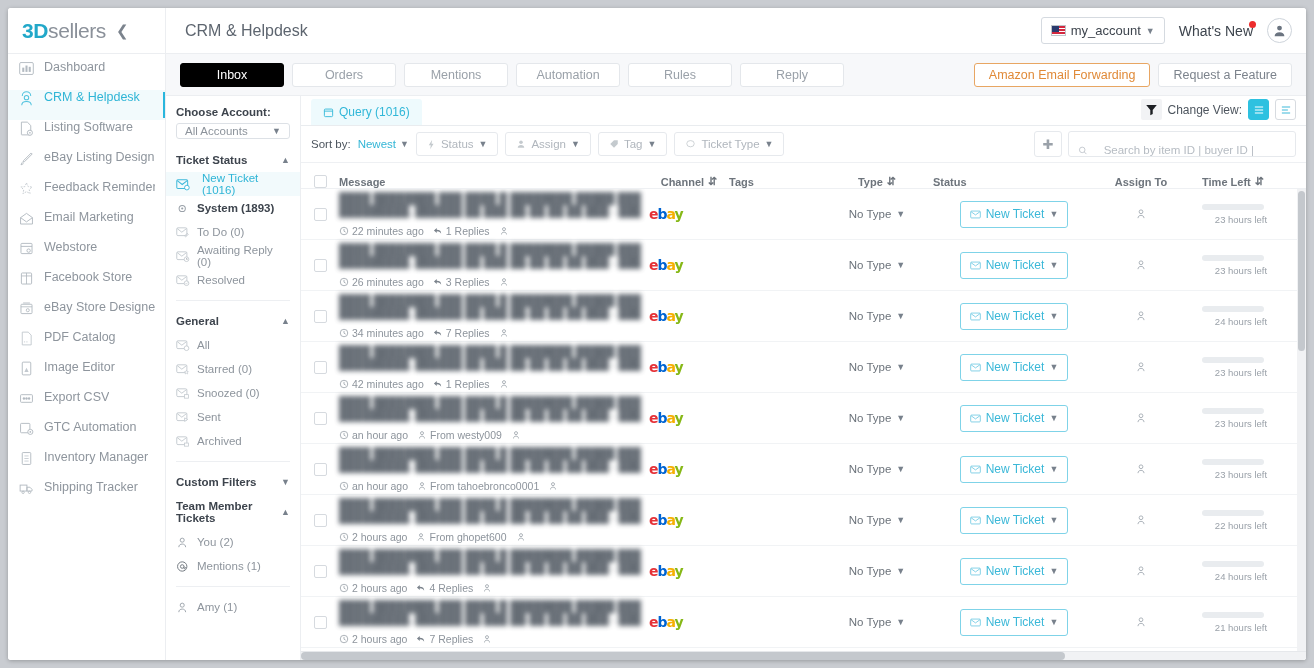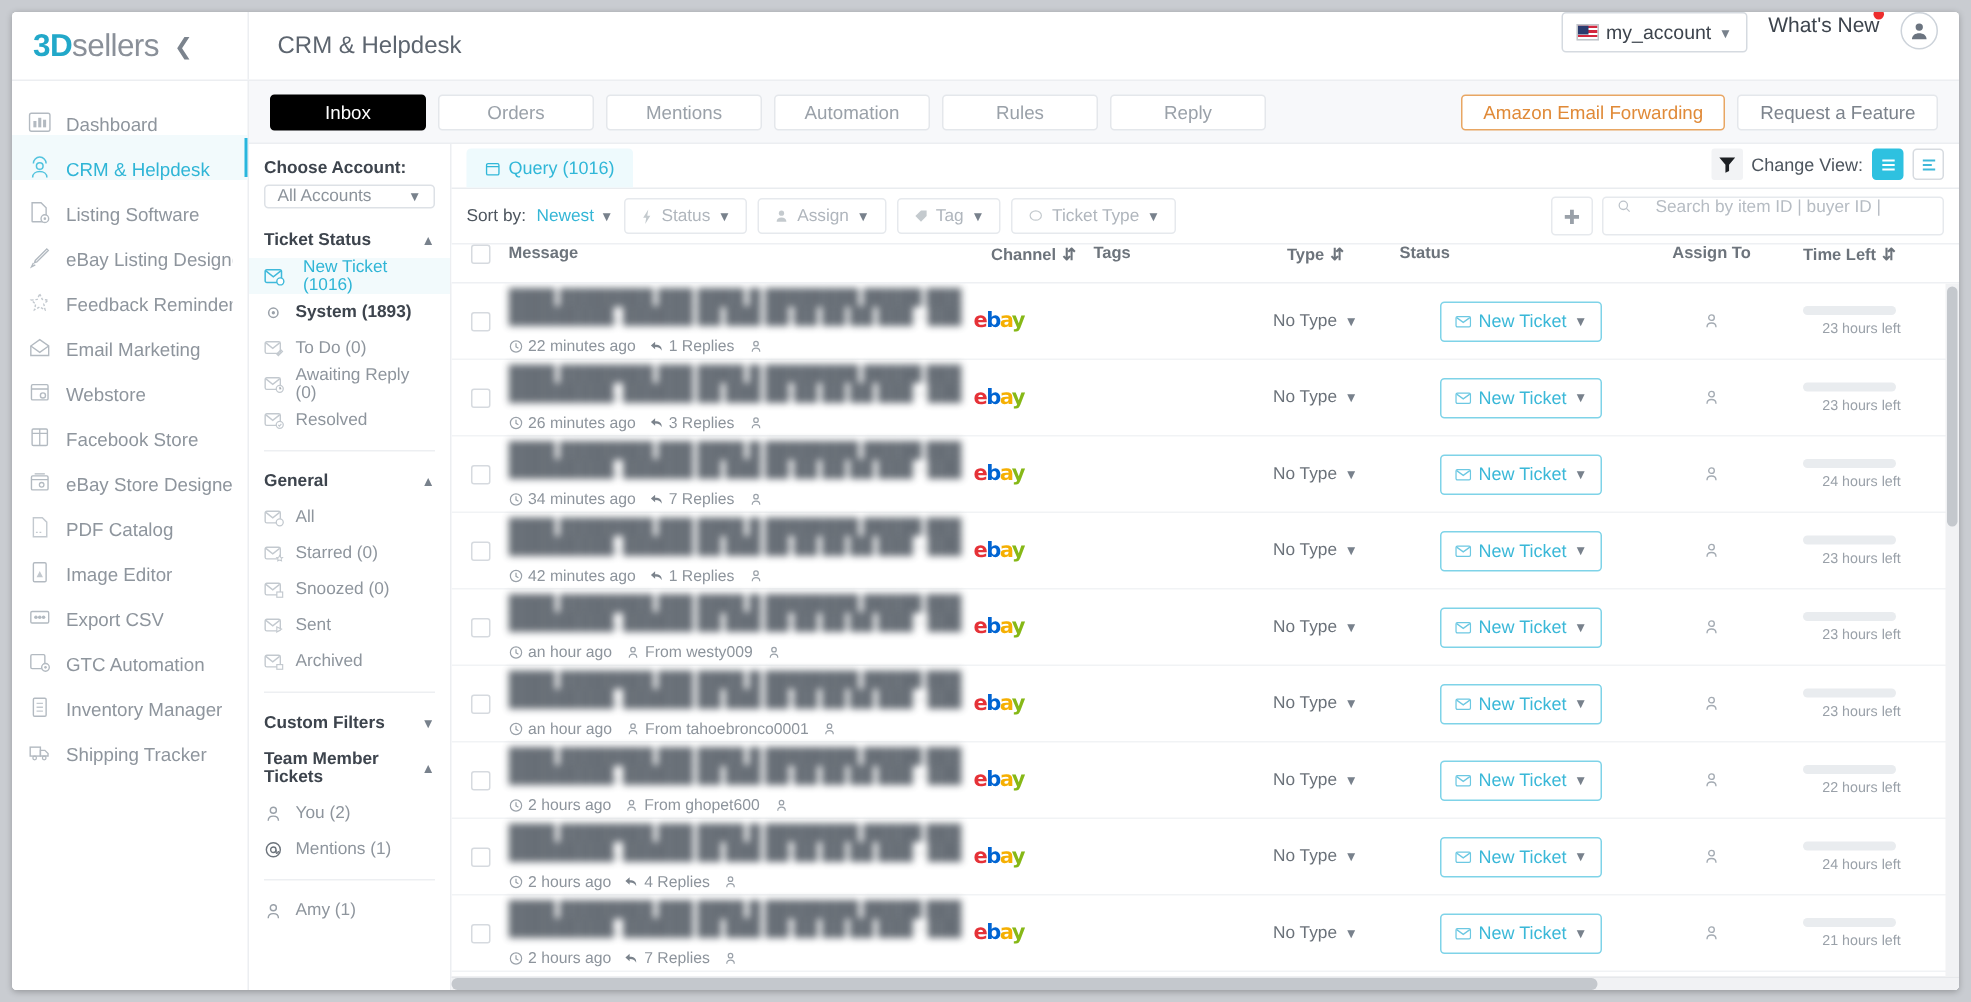--- a/index.html
+++ b/index.html
@@ -43,21 +43,21 @@
   .brand-collapse {
     margin-left: 10px; color: #7b838d; font-size: 15px; cursor: pointer;
   }
   .topbar-title {
     flex: 1;
     display: flex; align-items: center;
     padding-left: 19px;
     font-size: 16px; color: #5d656f;
   }
   .topbar-right {
-    display: flex; align-items: flex-start; gap: 14px;
+    display: flex; align-items: center; gap: 14px;
     padding-right: 14px;
   }
   .acct-select {
     display: flex; align-items: center; gap: 5px;
     border: 1px solid #d5dae0; border-radius: 3px;
     padding: 5px 9px; font-size: 13px; color: #3d444d;
     cursor: pointer; background: #fff;
   }
   .flag {
     width: 15px; height: 11px; position: relative;
@@ -91,21 +91,21 @@
   .body { flex: 1; display: flex; min-height: 0; }
   
   .leftnav {
     width: 158px; flex: none;
     border-right: 1px solid #eceef1;
     background: #fff;
     padding-top: 6px;
     overflow: hidden;
   }
   .nav-item {
-    display: flex; align-items: flex-end; gap: 9px;
+    display: flex; align-items: flex-start; gap: 9px;
     height: 30px; padding: 0 10px;
     font-size: 12.5px; color: #8e959d;
     cursor: pointer; position: relative;
   }
   .nav-item.active {
     background: #f2fafc; color: #2fb5d6;
   }
   .nav-item.active::after {
     content: ""; position: absolute; right: -1px; top: 2px; bottom: 2px;
     width: 3px; background: #29b6dd;
@@ -204,30 +204,30 @@
   .sort-right {
     position: absolute; right: 10px; display: flex; align-items: center; gap: 6px;
   }
   .move-btn {
     width: 28px; height: 26px; border: 1px solid #e6e9ed; border-radius: 3px;
     display: flex; align-items: center; justify-content: center;
     color: #9aa1a9; cursor: pointer; background: #fff; font-size: 13px;
   }
   .searchbox {
     width: 228px; height: 26px; border: 1px solid #e6e9ed; border-radius: 3px;
-    display: flex; align-items: flex-start; gap: 16px; padding: 0 9px; background: #fff;
+    display: flex; align-items: flex-end; gap: 16px; padding: 0 9px; background: #fff;
   }
   .searchbox input {
     border: 0; outline: 0; font-size: 11.5px; color: #5c636b;
     font-family: inherit; width: 100%; background: transparent;
   }
   .searchbox input::placeholder { color: #b6bcc3; }
   
   .thead {
-    height: 27px; flex: none; display: flex; align-items: flex-start;
+    height: 27px; flex: none; display: flex; align-items: flex-end;
     border-top: 1px solid #eef0f3; border-bottom: 1px solid #eef0f3;
     font-size: 11px; color: #6d747c; font-weight: 700;
     background: #fff;
   }
   .tbody { flex: 1; overflow: hidden; position: relative; }
   .trow {
     height: 51px; display: flex; align-items: center;
     border-bottom: 1px solid #f1f3f5;
   }
   .c-check { width: 38px; flex: none; display: flex; justify-content: center; }

